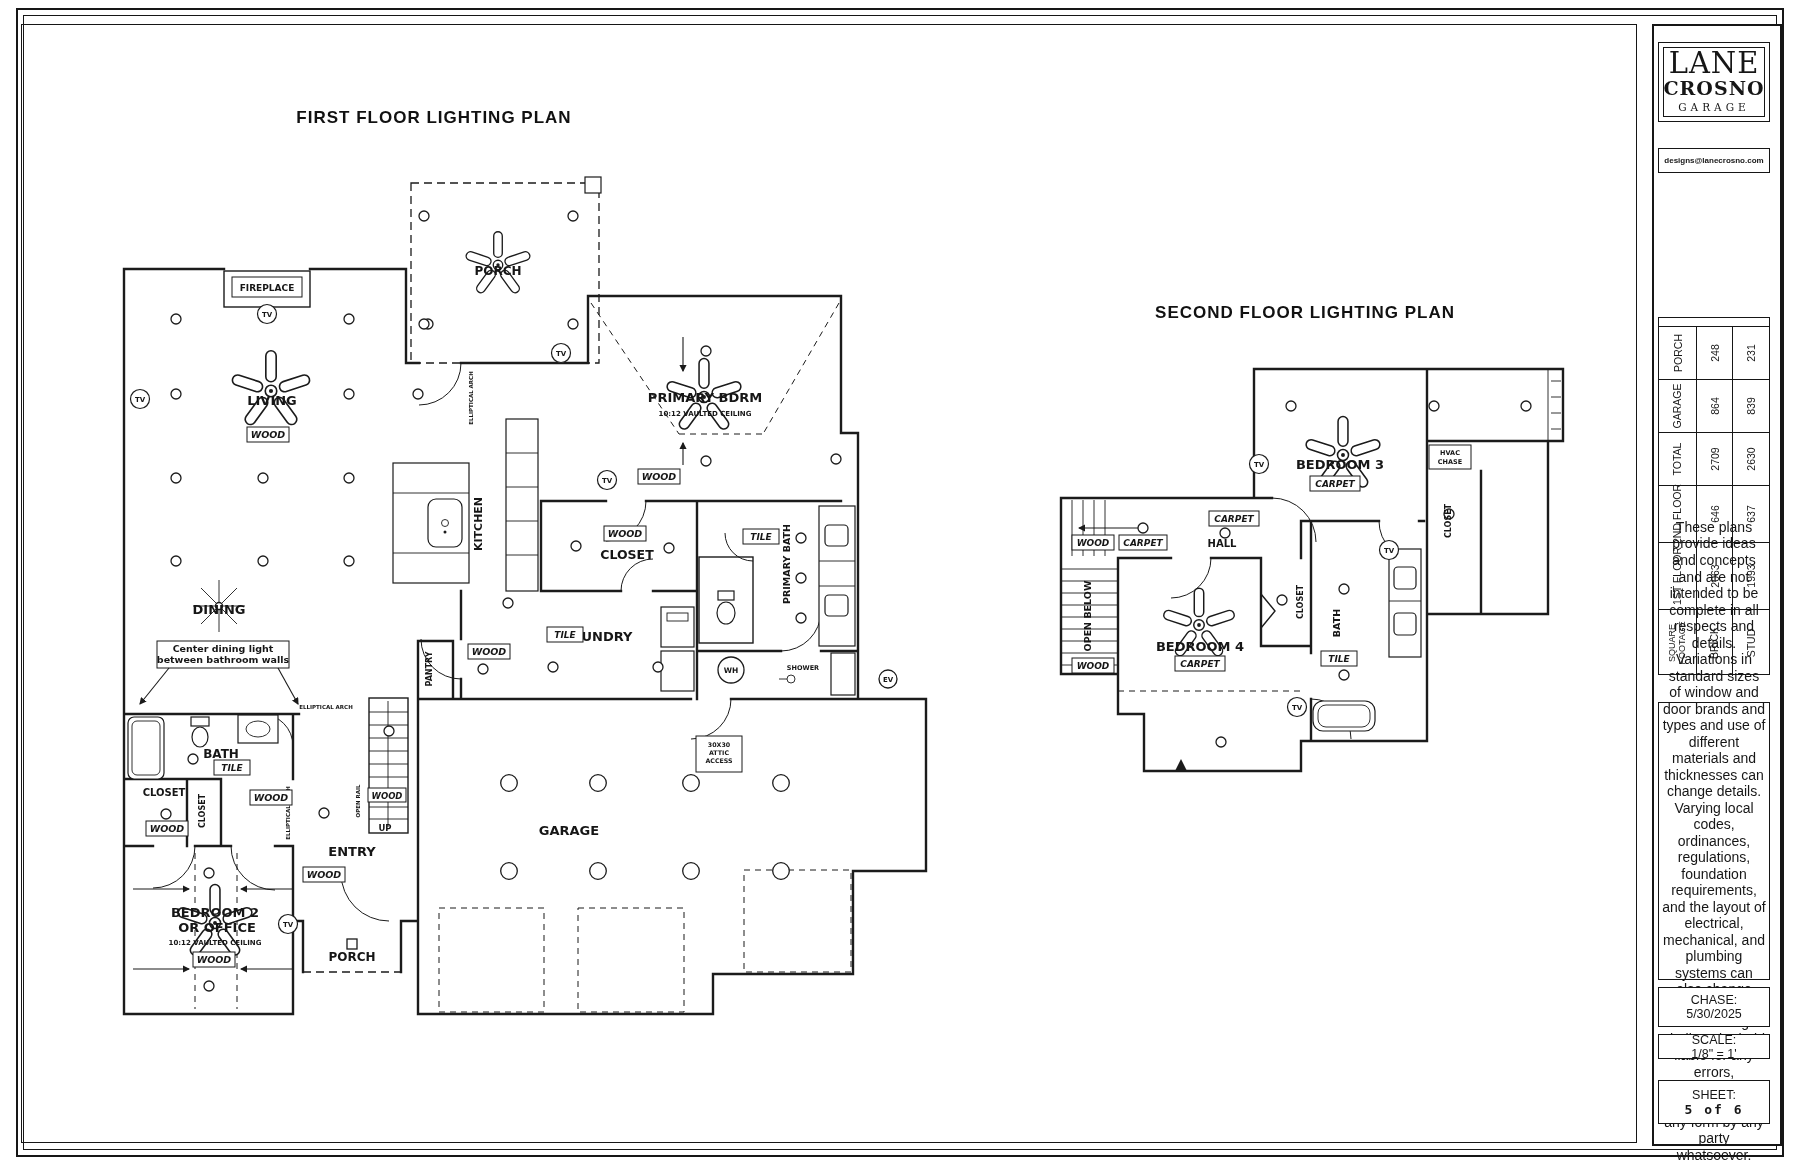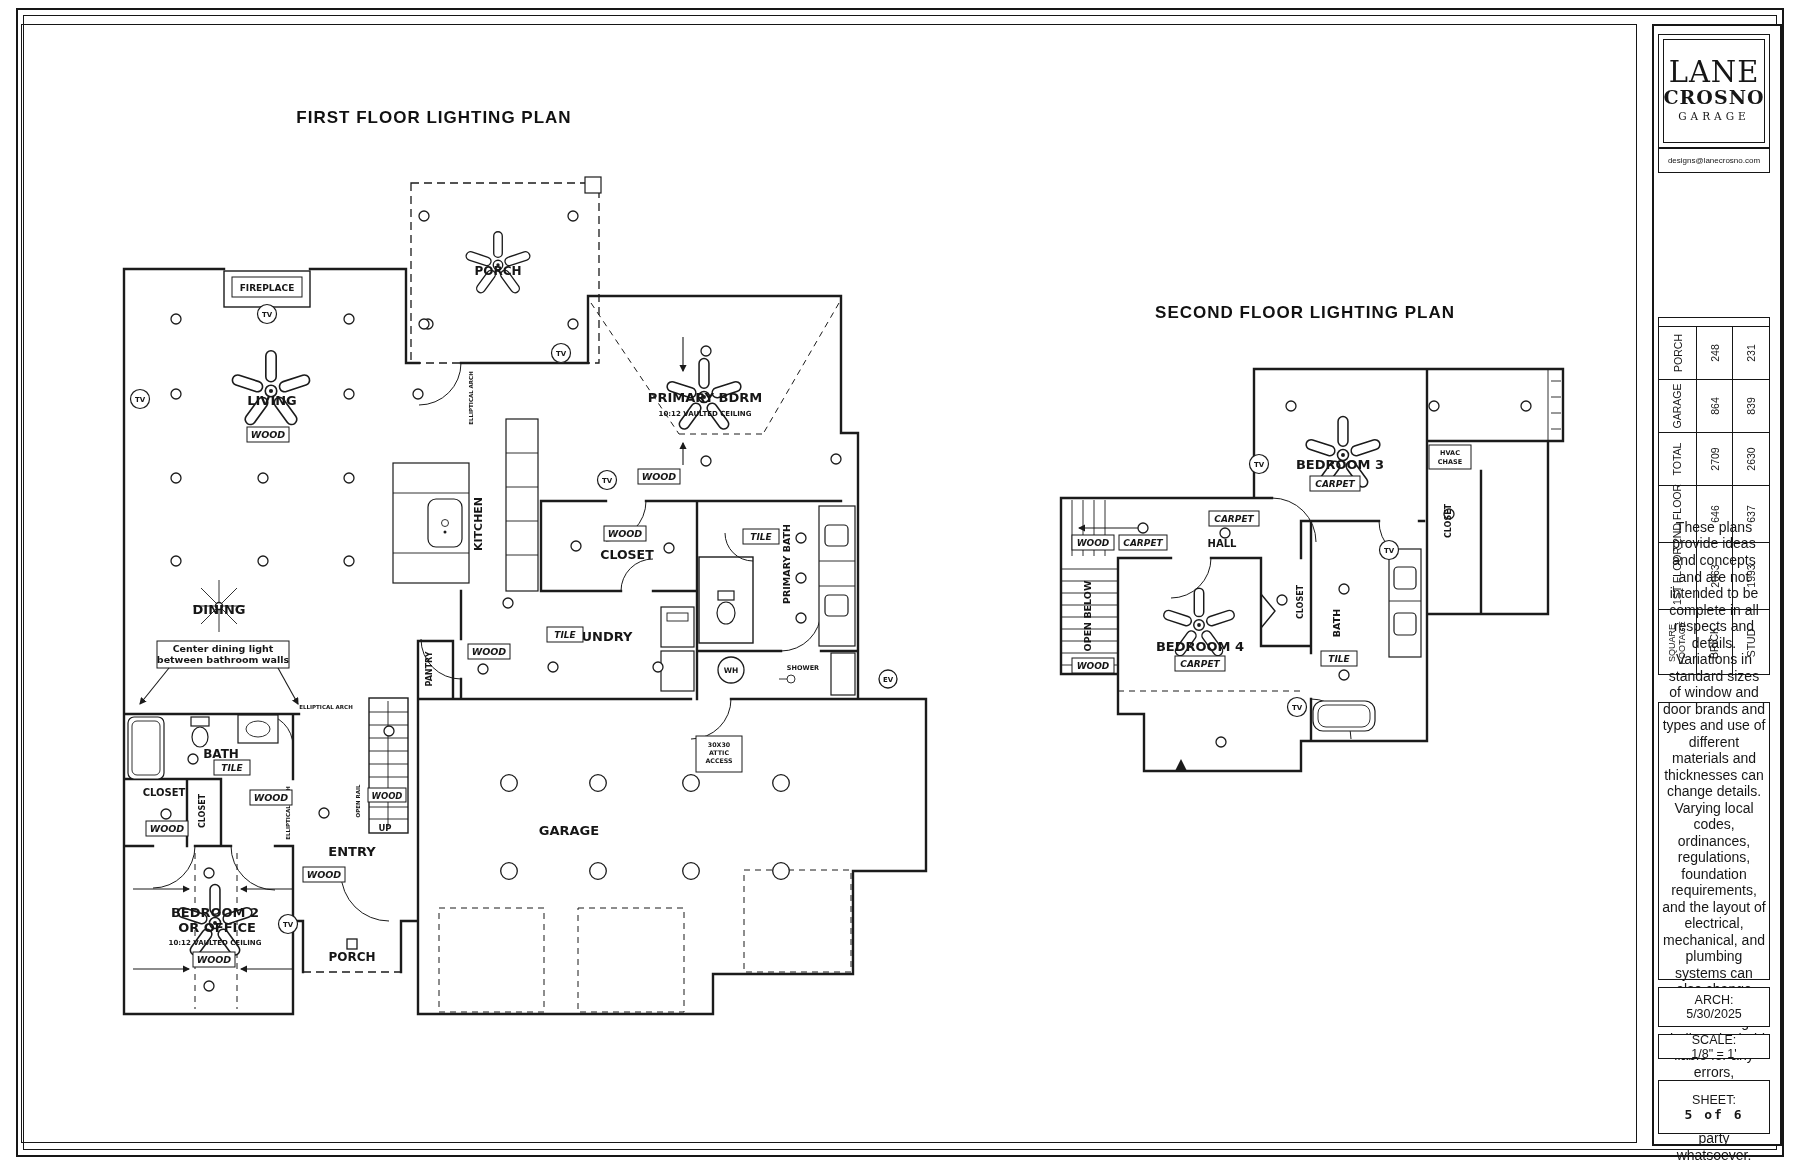--- a/index.html
+++ b/index.html
@@ -23,45 +23,45 @@
   .fin{font-style:italic;}
   .lbox{fill:#fff;stroke:#1b1b1b;stroke-width:1;}
   .ttl{font-family:"Liberation Sans",sans-serif;fill:#111;text-anchor:middle;letter-spacing:1px;}
   #fan .bl{fill:#fff;stroke:#1b1b1b;stroke-width:1.4;}
   #tv circle{fill:#fff;stroke:#1b1b1b;stroke-width:1.2;}
   #tv text{font-family:"DejaVu Sans",sans-serif;font-size:7px;fill:#161616;text-anchor:middle;}
 
   
   .titleblock{position:absolute;left:1652px;top:24px;width:126px;height:1118px;border:2px solid #161616;background:#fff;}
   .tb-box{position:absolute;left:4px;width:112px;border:1.2px solid #161616;background:#fff;box-sizing:border-box;}
-  .logo-outer{top:8px;height:114px;}
+  .logo-outer{top:16px;height:80px;}
   .logo-inner{position:absolute;left:4px;top:4px;right:4px;bottom:4px;border:1px solid #161616;display:flex;flex-direction:column;align-items:center;justify-content:center;}
   .logo-l1{font-family:"DejaVu Serif",serif;font-size:29px;line-height:1;letter-spacing:1px;}
   .logo-l2{font-family:"DejaVu Serif",serif;font-size:19px;line-height:1.15;letter-spacing:1px;font-weight:bold;}
   .logo-l3{font-family:"DejaVu Serif",serif;font-size:10.5px;line-height:1.5;letter-spacing:4px;}
-  .email-box{top:122px;height:25px;display:flex;align-items:center;justify-content:center;font-size:8px;font-weight:normal;}
+  .email-box{top:122px;height:25px;display:flex;align-items:center;justify-content:center;font-size:8px;font-weight:bold;}
   .proj-box{top:156px;height:122px;display:flex;flex-direction:column;align-items:center;justify-content:flex-start;text-align:center;padding-top:8px;}
   .proj-name{font-size:11.5px;font-weight:bold;line-height:1.25;}
   .proj-num{font-size:13px;font-weight:bold;margin-top:12px;}
   .proj-builder{font-size:10.5px;font-weight:bold;margin-top:12px;line-height:1.3;}
   .sqft-box{top:291px;height:358px;padding:0;}
   .sqft-strip{height:8px;border-bottom:1px solid #161616;}
   .sqft-row{display:flex;border-bottom:1px solid #161616;}
   .sqft-row:last-child{border-bottom:none;}
   .sqft-cell{display:flex;align-items:center;justify-content:center;border-right:1px solid #161616;box-sizing:border-box;}
   .sqft-cell:last-child{border-right:none;}
   .c1{width:38px;}.c2{width:36px;}.c3{width:36px;}
   .rot{transform:rotate(-90deg);white-space:nowrap;font-size:10.5px;}
   .rot2{transform:rotate(-90deg);width:58px;text-align:center;font-size:9px;line-height:1.1;}
   .disc-box{top:676px;height:278px;display:flex;align-items:center;justify-content:center;}
   .disc-text{font-size:14px;line-height:1.18;text-align:center;padding:2px 3px;}
   .dss{display:flex;flex-direction:column;align-items:center;justify-content:center;text-align:center;}
   .date-box{top:961px;height:40px;}
   .scale-box{top:1008px;height:25px;}
-  .sheet-box{top:1054px;height:54px;}
+  .sheet-box{top:1054px;height:44px;}
   .dss-label{font-size:12.5px;}
   .dss-value{font-size:12.5px;}
   .sheet-value{font-family:"DejaVu Sans Mono",monospace;font-size:13px;font-weight:bold;letter-spacing:2px;}
 </style>
 </head>
 <body>
 
 <div class="sheet">
   <div class="frame-a"></div>
   <div class="frame-b"></div>
@@ -570,21 +570,21 @@
             <span class="rot">STUD</span>
           </div>
       </div>
     </div>
 
     <div class="tb-box disc-box">
       <div class="disc-text">These plans provide ideas and concepts and are not intended to be complete in all respects and details. Variations in standard sizes of window and door brands and types and use of different materials and thicknesses can change details. Varying local codes, ordinances, regulations, foundation requirements, and the layout of electrical, mechanical, and plumbing systems can also change details. Lane Crosno Designs shall not be held liable for any errors, omissions, or deficiencies in any form by any party whatsoever.</div>
     </div>
 
     <div class="tb-box dss date-box">
-      <div class="dss-label">ARCH:</div>
+      <div class="dss-label">CHASE:</div>
       <div class="dss-value">5/30/2025</div>
     </div>
     <div class="tb-box dss scale-box">
       <div class="dss-label">SCALE:</div>
       <div class="dss-value">1/8" = 1'</div>
     </div>
     <div class="tb-box dss sheet-box">
       <div class="dss-label">SHEET:</div>
       <div class="sheet-value">5 of 6</div>
     </div>

